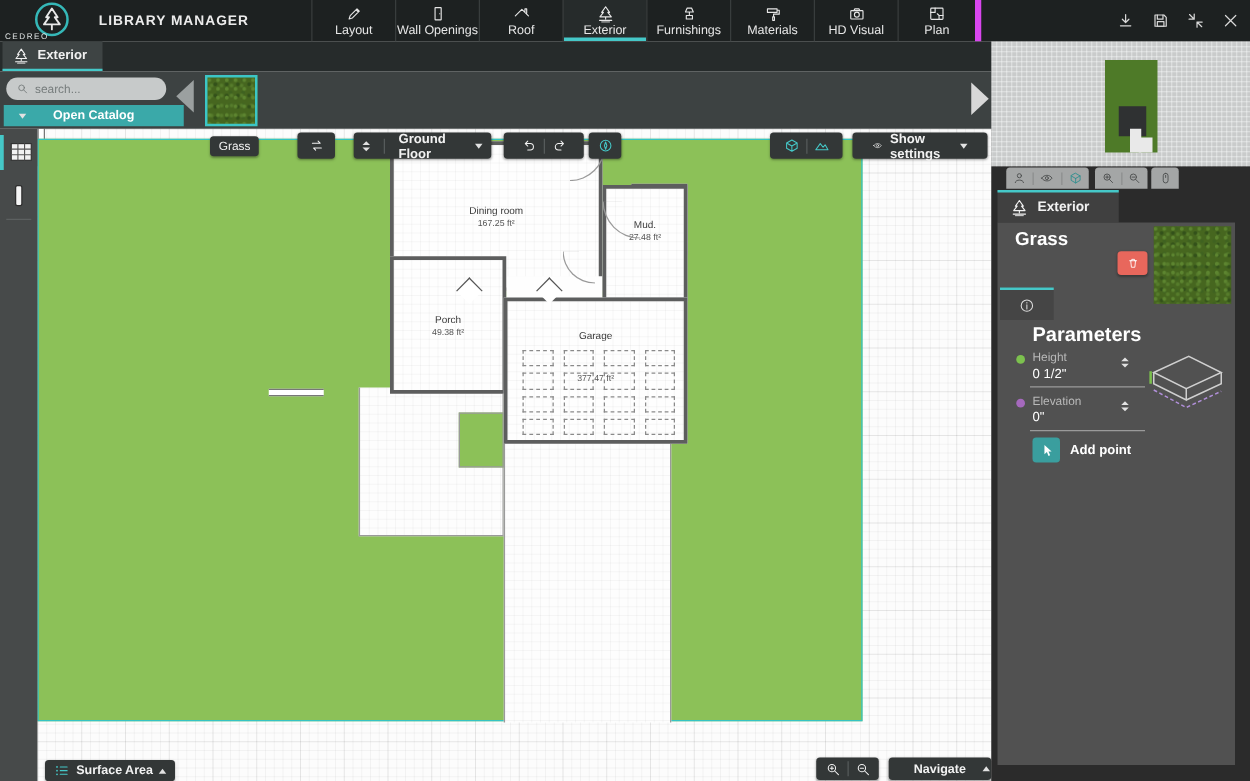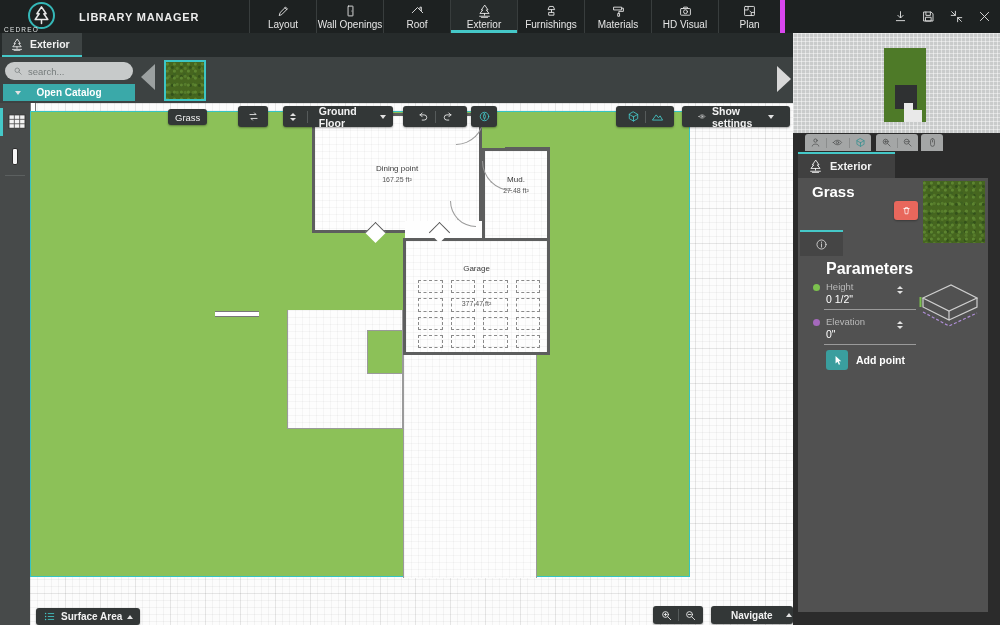--- a/index.html
+++ b/index.html
@@ -22,21 +22,21 @@
 
 
 #cat-row1 { position:absolute; left:0; top:33px; width:793px; height:24px; background:#262b2b; z-index:30; }
 #cat-ext-tab { position:absolute; left:2px; top:0; width:80px; height:24px; background:#3e4444; border-bottom:2px solid #45c8c8; display:flex; align-items:center; gap:6px; padding-left:8px; color:#f0f0f0; font-size:10.5px; font-weight:bold; cursor:pointer; }
 #cat-ext-tab svg { width:14px; height:13px; }
 #cat-row2 { position:absolute; left:0; top:57px; width:793px; height:46px; background:#3d4242; z-index:30; }
 #search-box { position:absolute; left:5px; top:5px; width:128px; height:18px; background:#c7caca; border-radius:9px; display:flex; align-items:center; gap:5px; padding:0 8px; color:#6f7575; }
 #search-box svg { width:10px; height:10px; flex:none; }
 #search-box input { border:none; background:transparent; outline:none; font-size:9.5px; color:#5d6363; width:92px; font-family:inherit; }
 #search-box input::placeholder { color:#767c7c; }
-#open-catalog { position:absolute; left:3px; top:27px; width:132px; height:17px; background:#3aa9a9; color:#fff; font-size:10px; font-weight:bold; display:flex; align-items:center; justify-content:center; cursor:pointer; }
+#open-catalog { position:absolute; left:3px; top:27px; width:144px; height:17px; background:#3aa9a9; color:#fff; font-size:10px; font-weight:bold; display:flex; align-items:center; justify-content:center; cursor:pointer; }
 #open-catalog .tri-down { position:absolute; left:12px; }
 #cat-prev { position:absolute; left:141px; top:7px; width:0; height:0; border-top:13px solid transparent; border-bottom:13px solid transparent; border-right:14px solid #9ba0a0; cursor:pointer; }
 #cat-next { position:absolute; left:777px; top:9px; width:0; height:0; border-top:13px solid transparent; border-bottom:13px solid transparent; border-left:14px solid #d8d8d8; cursor:pointer; }
 #cat-thumb { position:absolute; left:164px; top:3px; width:42px; height:41px; border:2px solid #3cc6c6; cursor:pointer; }
 
 .grass-tex { background-color:#46661f;
   background-image:
    radial-gradient(circle at 20% 30%, #5d8530 0 1px, transparent 2px),
    radial-gradient(circle at 70% 60%, #33511a 0 1px, transparent 2px),
    radial-gradient(circle at 40% 80%, #567c2b 0 1px, transparent 2px),
@@ -276,24 +276,28 @@
 </div>
 
 <div id="canvas">
   <div id="plot"></div>
 
   <div id="walkway" class="cutout"></div>
   <div id="driveway" class="cutout"></div>
   <div id="green-notch"></div>
 
   <div class="room" id="room-dining">
-    <span class="rname">Dining point</span>
+    <span class="rname">Dining room</span>
     <span class="rarea">167.25 ft²</span>
   </div>
   <div id="hall"></div>
+  <div class="room" id="room-porch">
+    <span class="rname">Porch</span>
+    <span class="rarea">49.38 ft²</span>
+  </div>
   <div class="room" id="room-pantry">
     <span class="rname">Pantry</span>
     <span class="rarea">23.98 ft²</span>
   </div>
   <div class="room" id="room-mud">
     <span class="rname">Mud.</span>
     <span class="rarea">27.48 ft²</span>
   </div>
   <div class="room" id="room-garage">
     <span class="rname">Garage</span>

